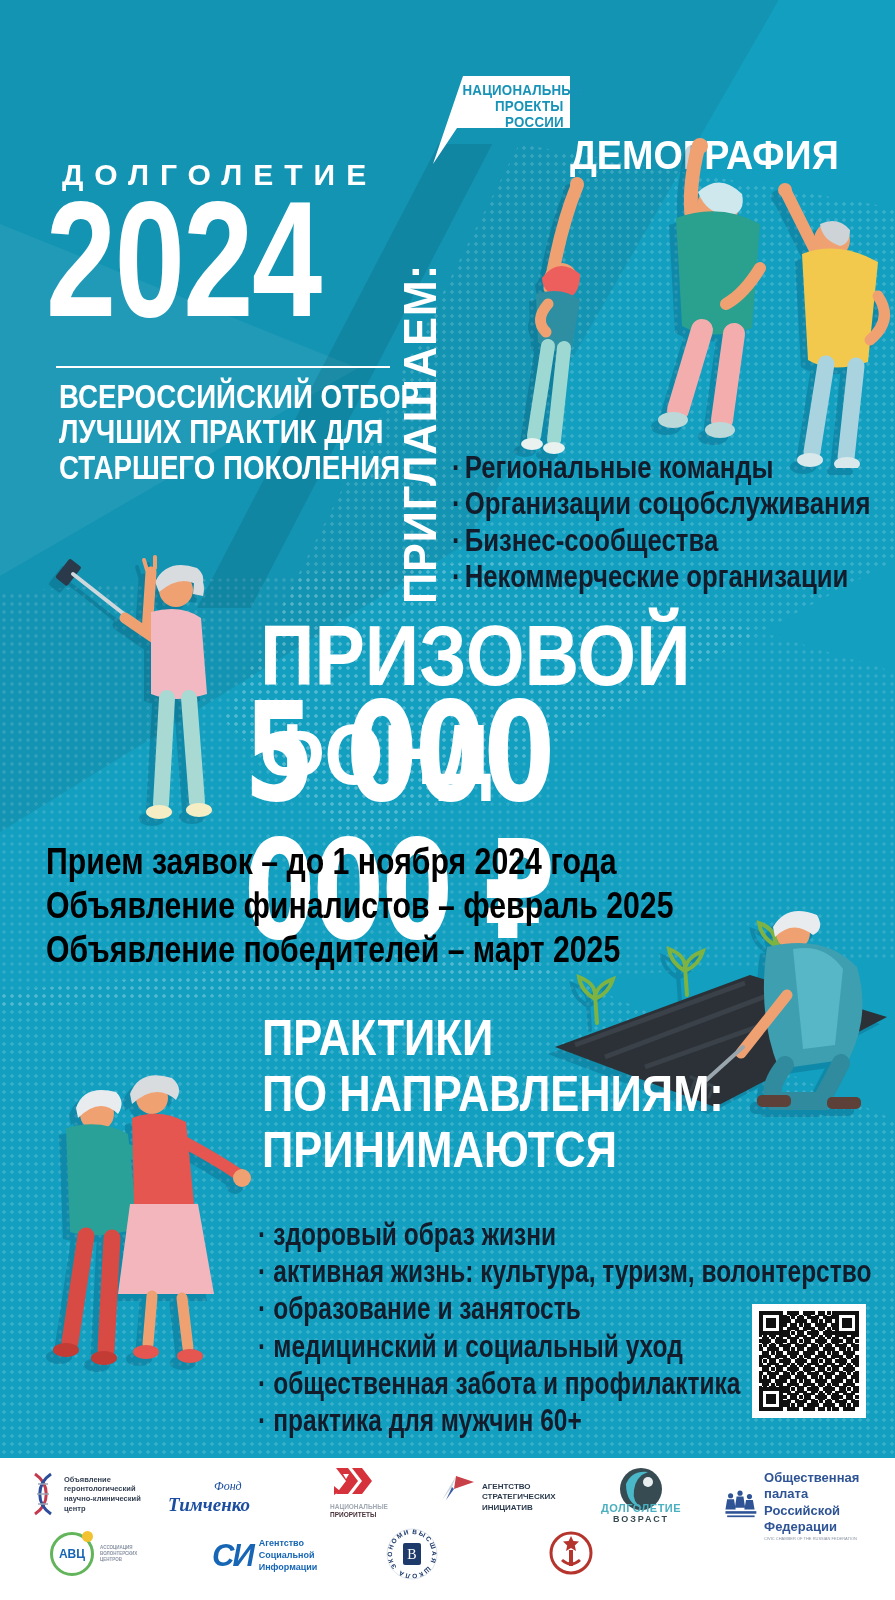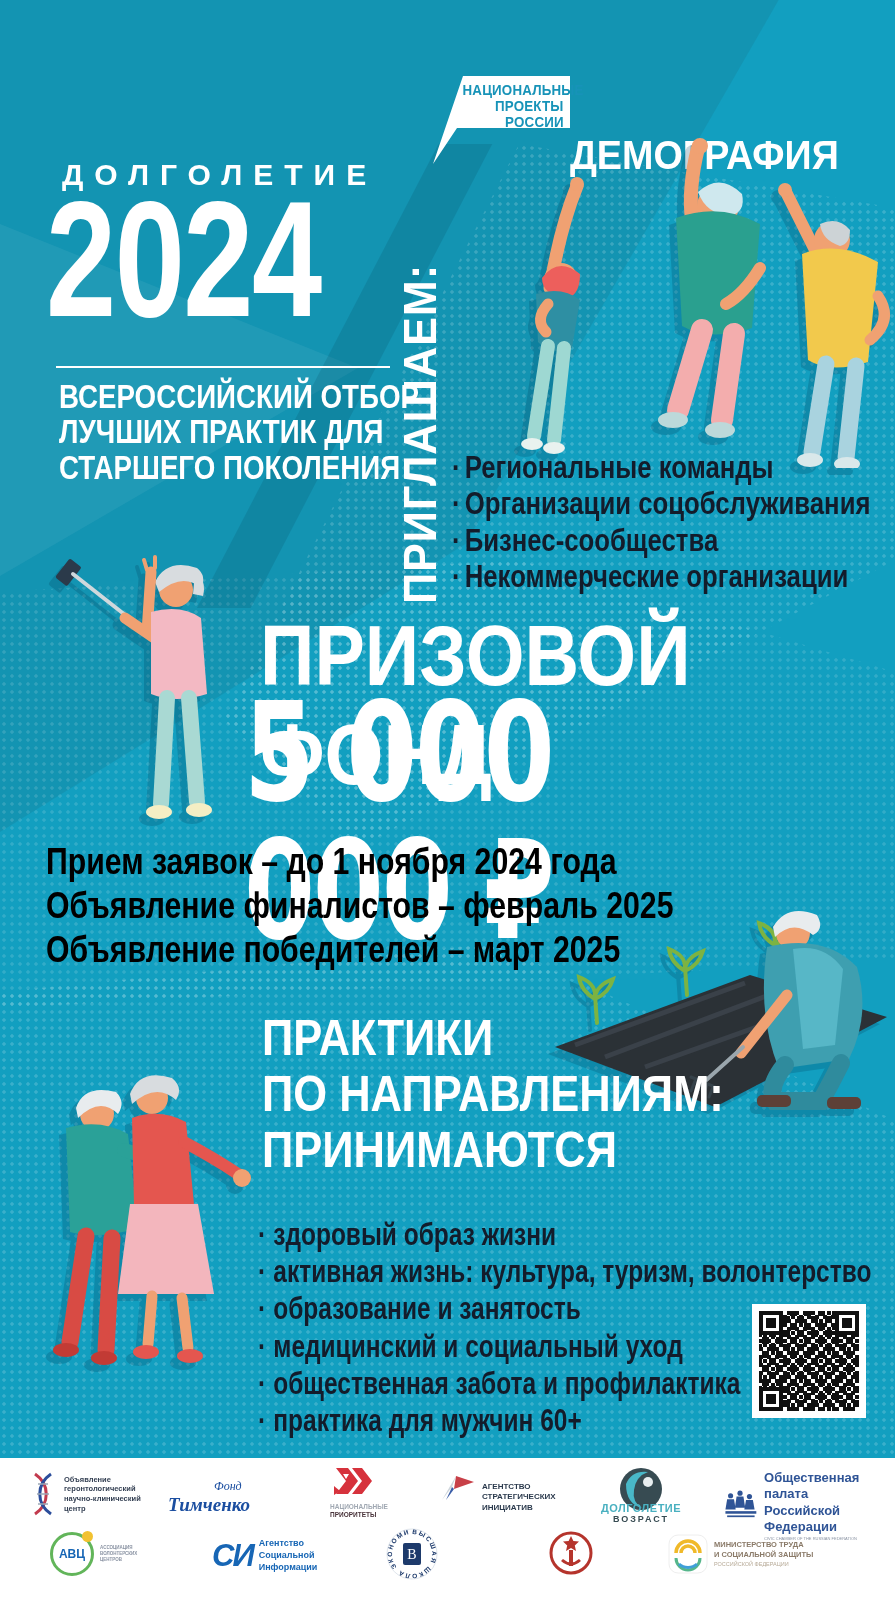--- a/index.html
+++ b/index.html
@@ -398,31 +398,15 @@
 
     <div class="logo redorg">
       <svg width="46" height="46" viewBox="0 0 46 46">
         <circle cx="23" cy="23" r="20" fill="none" stroke="#b5342c" stroke-width="3"></circle>
         <path d="M23 6 l2.4 5 5.6 .6 -4.2 3.8 1.2 5.6 -5 -3 -5 3 1.2 -5.6 -4.2 -3.8 5.6 -.6 Z" fill="#b5342c"></path>
         <rect x="21" y="20" width="4" height="16" fill="#b5342c"></rect>
         <path d="M14 30 q9 8 18 0" stroke="#b5342c" stroke-width="3" fill="none"></path>
       </svg>
     </div>
 
-    <div class="logo mintrud">
-      <svg width="40" height="40" viewBox="0 0 40 40">
-        <rect x="1" y="1" width="38" height="38" rx="9" fill="#ffffff" stroke="#eee" stroke-width="1"></rect>
-        <path d="M8 19 A12 12 0 0 1 32 19" stroke="#f0b929" stroke-width="3.5" fill="none"></path>
-        <path d="M13 19 A7 7 0 0 1 27 19" stroke="#f0b929" stroke-width="3.5" fill="none"></path>
-        <path d="M8 24 A12 12 0 0 0 32 24" stroke="#56b68b" stroke-width="3" fill="none"></path>
-        <path d="M11 30 A12 10 0 0 0 29 30" stroke="#3f9fd8" stroke-width="3" fill="none"></path>
-      </svg>
-      <div>
-        <div class="l12">
-          <span>МИНИСТЕРСТВО ТРУДА</span><br>
-          <span>И СОЦИАЛЬНОЙ ЗАЩИТЫ</span>
-        </div>
-        <div class="l3">РОССИЙСКОЙ ФЕДЕРАЦИИ</div>
-      </div>
-    </div>
 
   </div>
 </div>
 
 </body></html>

